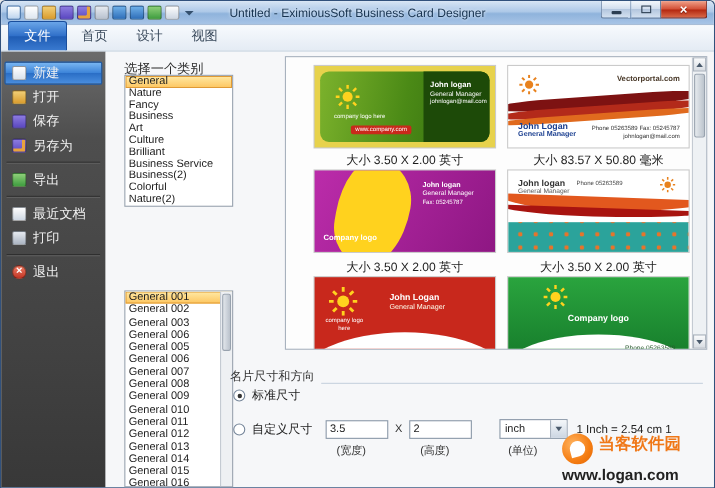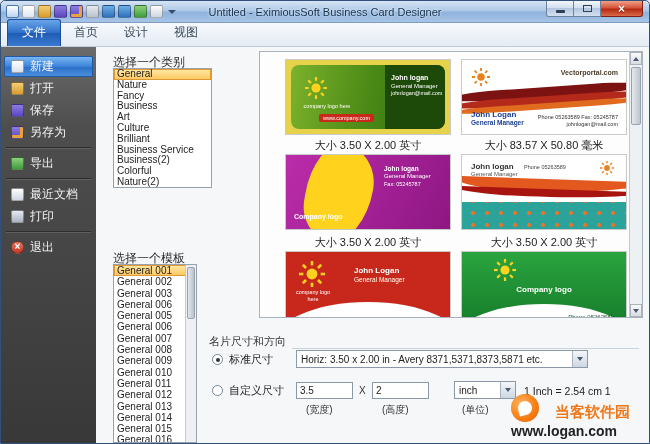--- a/index.html
+++ b/index.html
@@ -156,21 +156,21 @@
   .rrow{position:absolute;display:flex;align-items:center;gap:6px;font-size:11px;color:#222;}
   .combo{background:#fff;border:1px solid #8a98a8;height:18px;display:flex;align-items:center;font-size:10px;color:#222;position:relative;}
   .combo .combo-text{padding:0 4px;white-space:nowrap;overflow:hidden;flex:1;}
   .combo-btn{width:15px;height:100%;border-left:1px solid #aab4c0;background:linear-gradient(#f4f7fa,#ccd6e2);display:flex;align-items:center;justify-content:center;flex:0 0 auto;}
   .field{width:57px;height:17px;border:1px solid #8a98a8;background:#fff;font-size:10px;padding:0 3px;font-family:"Liberation Sans",sans-serif;color:#222;}
   .subcap{position:absolute;font-size:10px;color:#333;}
   .note{position:absolute;left:428px;top:338px;font-size:10.5px;color:#222;white-space:nowrap;}
 
   
   .watermark{position:absolute;right:4px;bottom:4px;width:134px;z-index:5;}
-  .wm-top{display:flex;align-items:flex-end;gap:16px;margin-top:36px;}
+  .wm-top{display:flex;align-items:flex-start;gap:5px;margin-top:36px;}
   .wm-logo{width:28px;height:28px;border-radius:50%;flex:0 0 auto;
     background:radial-gradient(circle at 35% 35%,#ffb25e,#f57d12 60%,#e06405);position:relative;}
   .wm-logo::after{content:"";position:absolute;left:7px;top:7px;width:14px;height:14px;border-radius:50% 50% 50% 0;background:#fff;transform:rotate(-15deg);}
   .wm-name{font-size:15px;font-weight:bold;color:#f07818;white-space:nowrap;}
   .wm-url{font-size:14px;font-weight:bold;color:#222;margin-top:1px;white-space:nowrap;}
 </style>
 </head>
 <body>
 
 <div class="window">
@@ -258,22 +258,21 @@
       <div class="li">Business</div>
       <div class="li">Art</div>
       <div class="li">Culture</div>
       <div class="li">Brilliant</div>
       <div class="li">Business Service</div>
       <div class="li">Business(2)</div>
       <div class="li">Colorful</div>
       <div class="li">Nature(2)</div>
     </div>
 
-    <div class="panel-label" style="left:17px;top:203px;">选择一个模板</div>
-    <div class="listbox templates" style="left:17px;top:217px;width:84px;bottom:0;">
+    <div class="listbox templates" style="left:17px;top:217px;width:99px;bottom:0;">
       <div class="li sel">General 001</div>
       <div class="li">General 002</div>
       <div class="li">General 003</div>
       <div class="li">General 006</div>
       <div class="li">General 005</div>
       <div class="li">General 006</div>
       <div class="li">General 007</div>
       <div class="li">General 008</div>
       <div class="li">General 009</div>
       <div class="li">General 010</div>
@@ -419,26 +418,20 @@
 
     <div class="grp">
       <span>名片尺寸和方向</span>
       <span class="grp-line"></span>
     </div>
 
     <div class="rrow" style="left:116px;top:305px;">
       <span class="radio checked"></span>
       <span>标准尺寸</span>
     </div>
-    <div class="combo" style="position:absolute;left:200px;top:303px;width:292px;">
-      <span class="combo-text">Horiz: 3.50 x 2.00 in - Avery 8371,5371,8373,5871 etc.</span>
-      <span class="combo-btn">
-          <span class="tri-down"></span>
-        </span>
-    </div>
 
     <div class="rrow" style="left:116px;top:336px;">
       <span class="radio"></span>
       <span>自定义尺寸</span>
     </div>
     <input class="field" style="position: absolute; left: 200px; top: 335px;" value="3.5">
     <span class="subcap" style="left:263px;top:338px;">X</span>
     <input class="field" style="position: absolute; left: 276px; top: 335px;" value="2">
     <div class="combo" style="position:absolute;left:358px;top:334px;width:62px;height:18px;">
       <span class="combo-text">inch</span>

